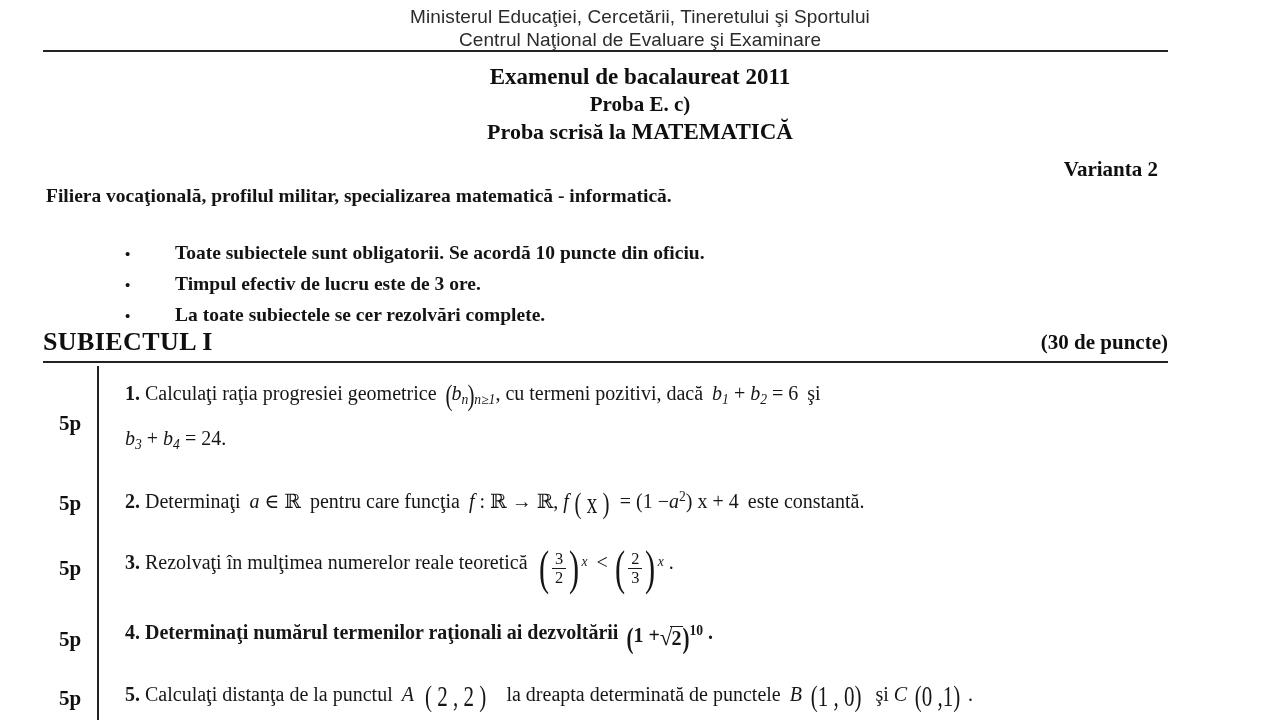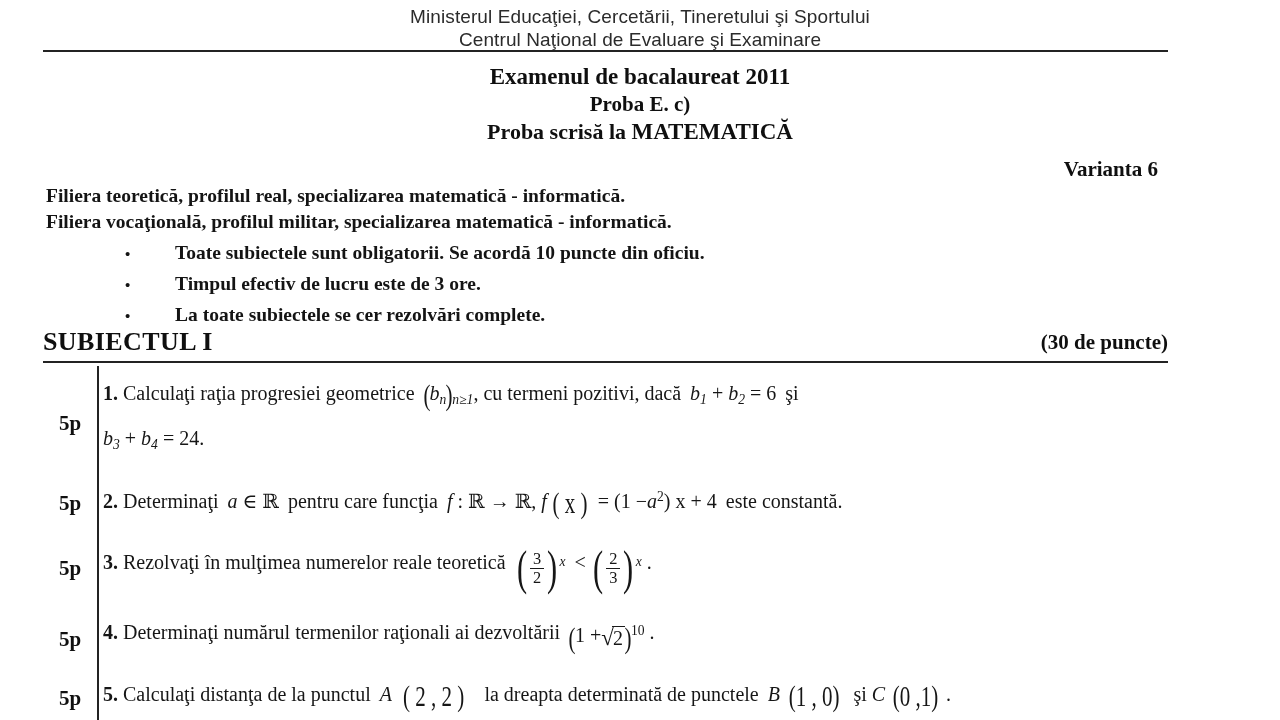--- a/index.html
+++ b/index.html
@@ -139,21 +139,21 @@
   }
   .sep {
     flex: 0 0 0px;
     width: 0;
     align-self: stretch;
     border-left: 2px solid #232323;
     margin-left: 0px;
   }
   .body {
     flex: 1 1 auto;
-    padding-left: 4px;
+    padding-left: 26px;
     padding-top: 8px;
     padding-bottom: 6px;
     font-size: 20px;
     line-height: 38px;
     color: #161616;
   }
   .body .line { white-space: nowrap; }
 
   
   .mi { font-style: italic; font-family: "Liberation Serif", serif; }
@@ -219,24 +219,23 @@
     <div>Centrul Naţional de Evaluare şi Examinare</div>
   </div>
   <div class="top-rule"></div>
 
   <div class="title-block">
     <div class="title-1">Examenul de bacalaureat 2011</div>
     <div class="title-2">Proba E. c)</div>
     <div class="title-3"><span>Proba scrisă la </span><span class="caps">MATEMATICĂ</span></div>
   </div>
 
-  <div class="varianta">Varianta 6</div>
+  <div class="varianta">Varianta 2</div>
 
   <div class="filiera">
-    <div>Filiera teoretică, profilul real, specializarea matematică - informatică.</div>
     <div>Filiera vocaţională, profilul militar, specializarea matematică - informatică.</div>
   </div>
 
   <div class="bullets">
     <div class="row">
       <span class="dot">•</span>
       <span>Toate subiectele sunt obligatorii. Se acordă 10 puncte din oficiu.</span>
     </div>
     <div class="row">
       <span class="dot">•</span>
@@ -292,21 +291,21 @@
                 <span class="d">3</span>
               </span><span class="bigp">)</span><sup class="s">x</sup></span><span class="sp"></span><span>.</span>
         </div>
       </div>
     </div>
 
     <div class="prob">
       <div class="pts">5p</div>
       <div class="sep"></div>
       <div class="body">
-        <div class="line" style="line-height:46px;">
+        <div class="line" style="line-height:46px;font-weight:bold;">
           <b>4.</b><span class="sp"></span><span>Determinaţi numărul termenilor raţionali ai dezvoltării</span><span class="spw"></span><span class="powgrp"><span class="midp">(</span><span>1 +</span><span class="radical"><span class="sign">√</span><span class="rad-body">2</span></span><span class="midp">)</span><sup class="sn">10</sup></span><span class="sp"></span><span>.</span>
         </div>
       </div>
     </div>
 
     <div class="prob">
       <div class="pts">5p</div>
       <div class="sep"></div>
       <div class="body">
         <div class="line">

